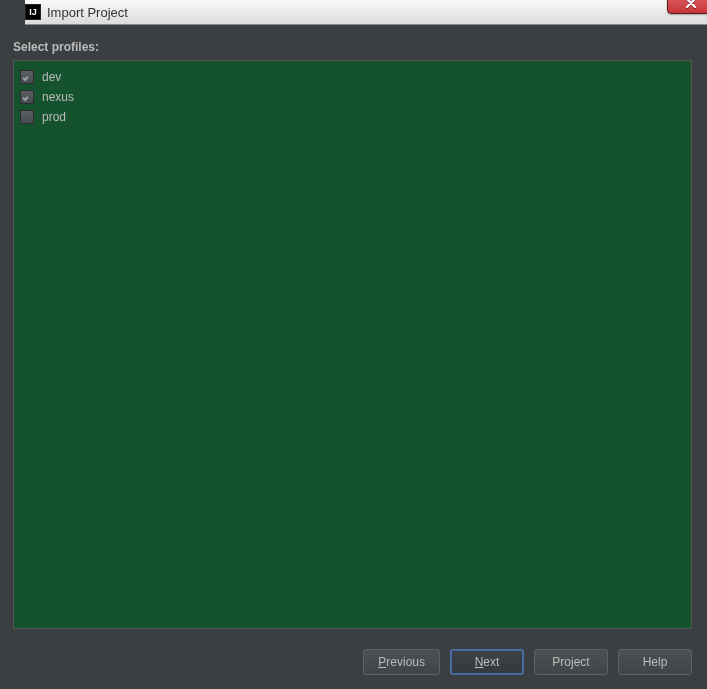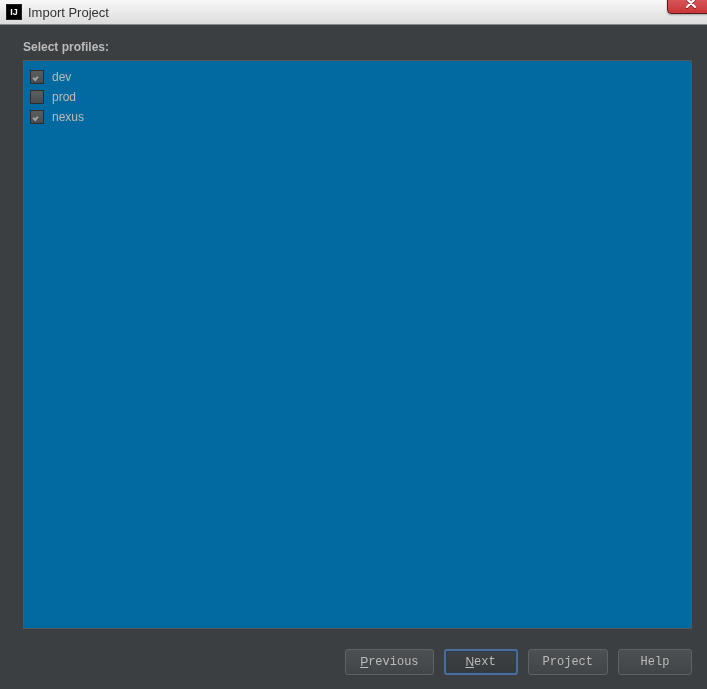--- a/index.html
+++ b/index.html
@@ -16,22 +16,22 @@
       height: 689px;
       overflow: hidden;
     }
     
     .titlebar {
       height: 25px;
       background: linear-gradient(to bottom, #f8f8f8, #dcdcdc);
       border-bottom: 1px solid #888;
       display: flex;
       align-items: center;
-      padding-left: 6px;
       position: relative;
+      margin-left: 25px;
     }
     
     .titlebar-icon {
       width: 16px;
       height: 16px;
       background: #000;
       display: inline-flex;
       align-items: center;
       justify-content: center;
       color: #fff;
@@ -69,35 +69,35 @@
     
     .dialog-body {
       background: #3c3f41;
       height: calc(689px - 25px);
       display: flex;
       flex-direction: column;
     }
     
     .content-area {
       flex: 1;
-      padding: 15px 15px 10px 23px;
+      padding: 15px 15px 10px 13px;
       display: flex;
       flex-direction: column;
     }
     
     .section-label {
       color: #bbbbbb;
       font-weight: bold;
       font-size: 12px;
       margin-bottom: 6px;
     }
     
     .profiles-box {
       flex: 1;
-      background: #0369a1;
+      background: #14532d;
       border: 1px solid #555658;
       padding: 6px 6px;
     }
     
     .profile-item {
       display: flex;
       align-items: center;
       padding: 1px 0;
       height: 20px;
     }
@@ -159,21 +159,20 @@
       background: linear-gradient(to bottom, #3e4244, #35393b);
       box-shadow: 0 0 0 1px #2f3b4c inset;
     }
     
     .btn span {
       text-decoration: underline;
     }
     
     .btn .nounder {
       text-decoration: none;
-      font-family: Liberation Mono, monospace;
     }
   </style>
 </head>
 <body>
 
 <div class="titlebar">
   <div class="titlebar-icon">IJ</div>
   <div class="titlebar-text">Import Project</div>
   <div class="close-btn">
     <svg width="12" height="10" viewBox="0 0 12 10">
@@ -186,27 +185,27 @@
   <div class="content-area">
     <div class="section-label">Select profiles:</div>
     <div class="profiles-box">
 
       <div class="profile-item">
         <span class="checkbox checked"></span>
         <span class="profile-label">dev</span>
       </div>
 
       <div class="profile-item">
+        <span class="checkbox checked"></span>
+        <span class="profile-label">nexus</span>
+      </div>
+
+      <div class="profile-item">
         <span class="checkbox"></span>
         <span class="profile-label">prod</span>
-      </div>
-
-      <div class="profile-item">
-        <span class="checkbox checked"></span>
-        <span class="profile-label">nexus</span>
       </div>
 
     </div>
   </div>
 
   <div class="button-bar">
     <div class="btn">
       <span>P</span>
         <span class="nounder">revious</span>
     </div>

